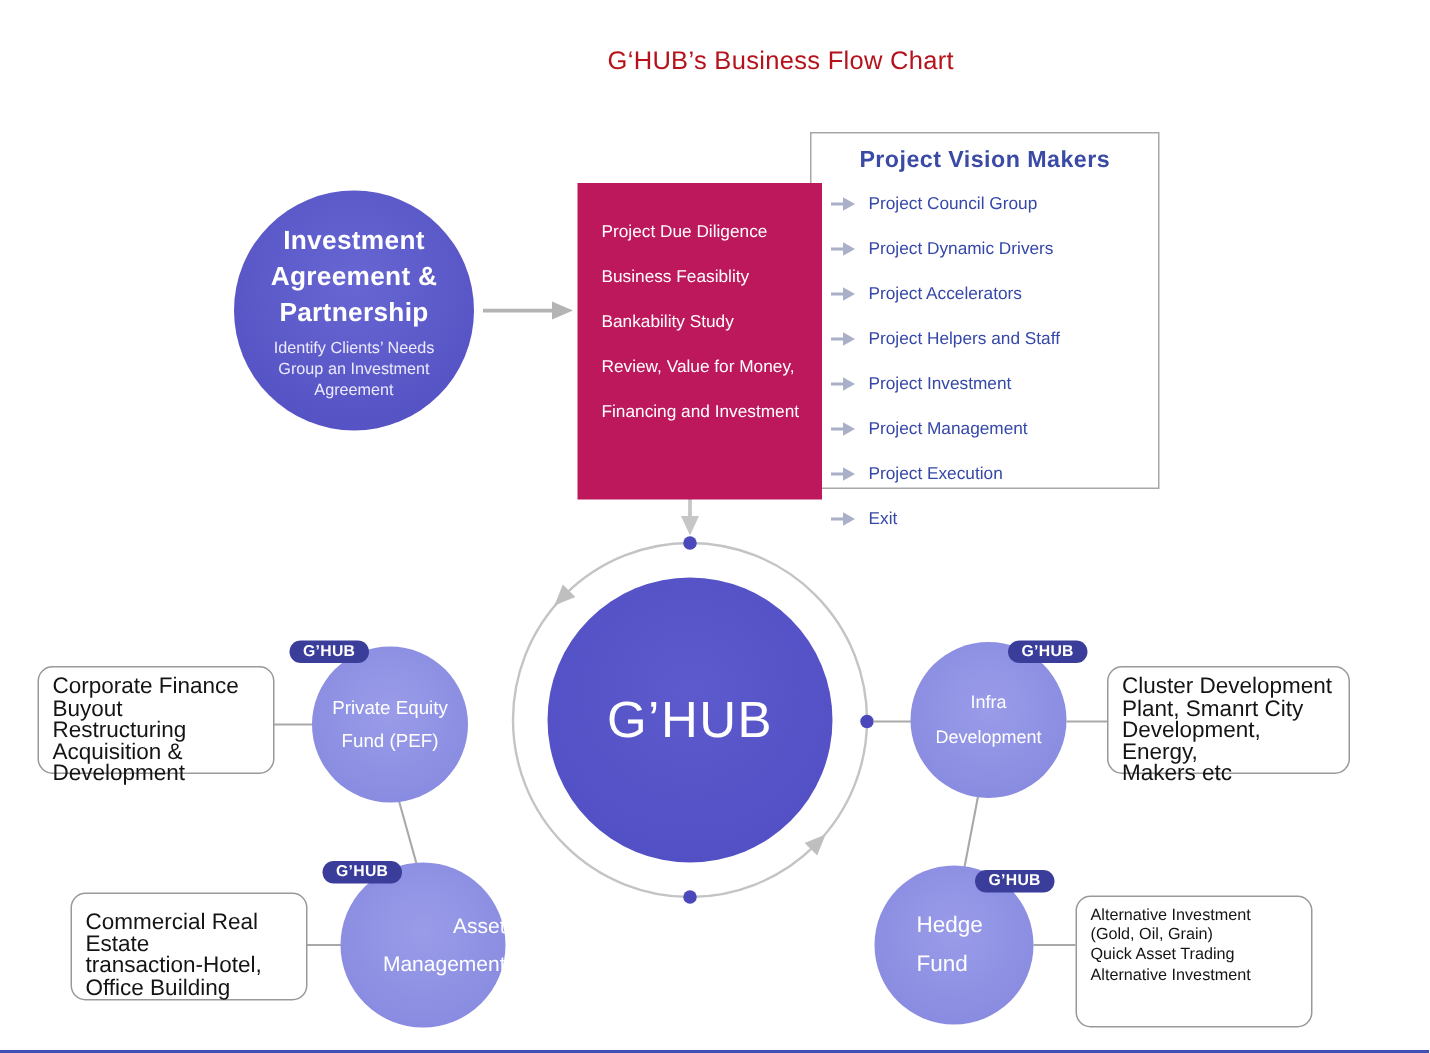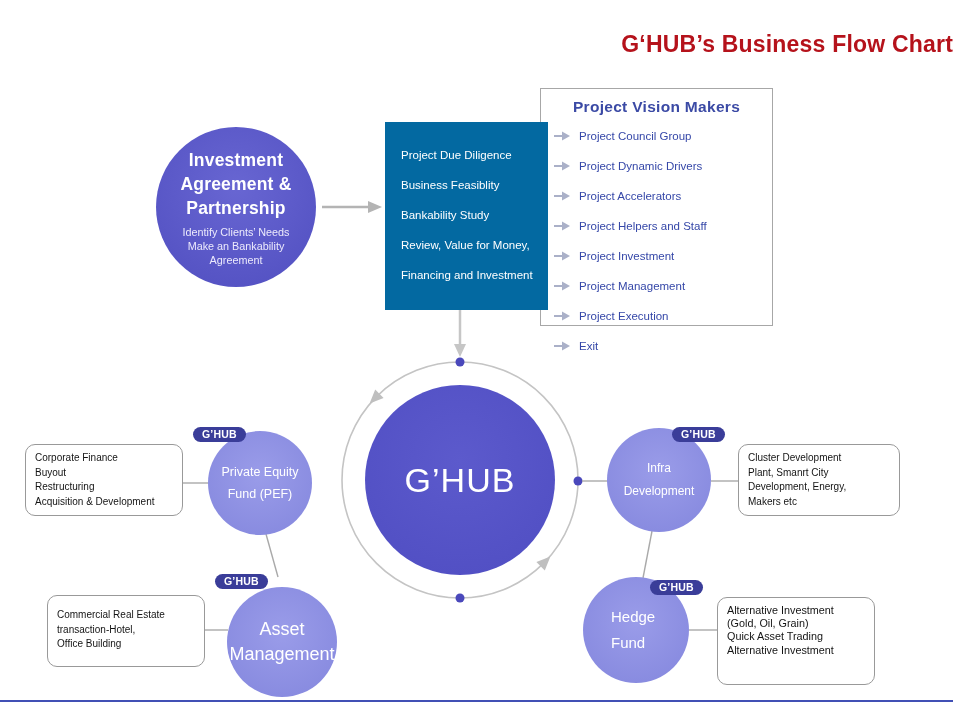--- a/index.html
+++ b/index.html
@@ -3,34 +3,34 @@
 <meta charset="utf-8">
 <style>
   * { margin:0; padding:0; box-sizing:border-box; }
   html,body { background:#ffffff; }
   body { font-family:"Liberation Sans", sans-serif; }
 
   .canvas { position:relative; width:953px; height:702px; background:#ffffff; overflow:hidden; }
 
   .connectors { position:absolute; left:0; top:0; z-index:0; pointer-events:none; }
 
-  .title { position:absolute; left:88px; right:0; top:31px; text-align:right;
-           font-size:23px; font-weight:700; color:#b5121b; letter-spacing:.2px; z-index:2; }
+  .title { position:absolute; left:88px; right:0; top:31px; text-align:center;
+           font-size:17px; font-weight:400; color:#b5121b; letter-spacing:.2px; z-index:2; }
 
   
   .inv-circle { position:absolute; left:156px; top:127px; width:160px; height:160px;
                 border-radius:50%; color:#fff; text-align:center; padding-top:21px; z-index:2;
                 background:radial-gradient(circle at 50% 38%, #6866d2, #504ec0); }
   .inv-heading div { font-size:17.5px; font-weight:600; line-height:24px; letter-spacing:.2px; }
   .inv-sub { margin-top:5px; }
   .inv-sub div { font-size:10.8px; line-height:14px; color:#eceafc; }
 
   
-  .process-box { position:absolute; left:385px; top:122px; width:163px; height:188px;
-                 background:#0369a1; color:#fff; padding:18px 0 0 16px; z-index:2; }
+  .process-box { position:absolute; left:385px; top:122px; width:163px; height:211px;
+                 background:#be185d; color:#fff; padding:18px 0 0 16px; z-index:2; }
   .process-line { font-size:11.5px; line-height:30px; white-space:nowrap; }
 
   
   .vision-box { position:absolute; left:540px; top:88px; width:233px; height:238px;
                 background:#fff; border:1px solid #a7a7a7; z-index:1; }
   .vision-title { text-align:center; margin-top:9px; font-size:15.5px; font-weight:700;
                   color:#3b4aa5; letter-spacing:.3px; }
   .vision-list { margin-top:5px; }
   .vision-item { display:flex; align-items:center; gap:9px; height:30px; padding-left:13px; }
   .vi-label { font-size:11.5px; color:#3547a8; }
@@ -40,36 +40,36 @@
   .center-circle { position:absolute; left:365px; top:385px; width:190px; height:190px;
                    border-radius:50%; color:#fff; display:flex; align-items:center; justify-content:center;
                    font-size:34px; letter-spacing:1px; z-index:2;
                    background:radial-gradient(circle at 50% 40%, #5c5acc, #4f4dc2); }
 
   
   .sat-circle { position:absolute; border-radius:50%; color:#fff; display:flex; flex-direction:column;
                 align-items:center; justify-content:center; text-align:center; z-index:2;
                 background:radial-gradient(circle at 50% 42%, #9a9ce9, #8386dd); }
   .pef-circle   { left:208px; top:431px; width:104px; height:104px; font-size:12.5px; line-height:22px; }
-  .asset-circle { left:227px; top:587px; width:110px; height:110px; font-size:18px;   line-height:25px; }
+  .asset-circle { left:227px; top:575px; width:110px; height:110px; font-size:14px;   line-height:25px;align-items:flex-end; }
   .infra-circle { left:607px; top:428px; width:104px; height:104px; font-size:12px; line-height:23px; }
   .hedge-circle { left:583px; top:577px; width:106px; height:106px; font-size:15px;   line-height:26px;
                   align-items:flex-start; padding-left:28px; text-align:left; }
 
   
   .badge { position:absolute; background:#3a3d99; color:#fff; font-size:10.5px; font-weight:700;
            padding:1px 9px 2px; border-radius:8px; z-index:3; letter-spacing:.2px; }
   .badge-pef   { left:193px; top:427px; }
   .badge-asset { left:215px; top:574px; }
   .badge-infra { left:672px; top:427px; }
   .badge-hedge { left:650px; top:580px; }
 
   
   .info-box { position:absolute; background:#fff; border:1px solid #999; border-radius:10px;
-              color:#141414; padding:6px 9px; font-size:10px; line-height:14.5px; z-index:2; }
+              color:#141414; padding:6px 9px; font-size:15px; line-height:14.5px; z-index:2; }
   .corporate-box   { left:25px;  top:444px; width:158px; height:72px; }
   .commercial-box  { left:47px;  top:595px; width:158px; height:72px; padding-top:12px; }
   .cluster-box     { left:738px; top:444px; width:162px; height:72px; }
   .alternative-box { left:717px; top:597px; width:158px; height:88px; font-size:10.8px; line-height:13.2px; }
 
   .bottom-rule { position:absolute; left:0; right:0; bottom:0; height:2px; background:#4150b5; z-index:4; }
 </style>
 </head>
 <body>
 
@@ -107,21 +107,21 @@
   <h1 class="title">G‘HUB’s Business Flow Chart</h1>
 
   <div class="inv-circle">
     <div class="inv-heading">
       <div>Investment</div>
       <div>Agreement &amp;</div>
       <div>Partnership</div>
     </div>
     <div class="inv-sub">
       <div>Identify Clients’ Needs</div>
-      <div>Make an Bankability</div>
+      <div>Group an Investment</div>
       <div>Agreement</div>
     </div>
   </div>
 
   <div class="process-box">
     <div class="process-line">Project Due Diligence</div>
     <div class="process-line">Business Feasiblity</div>
     <div class="process-line">Bankability Study</div>
     <div class="process-line">Review, Value for Money,</div>
     <div class="process-line">Financing and Investment</div>

